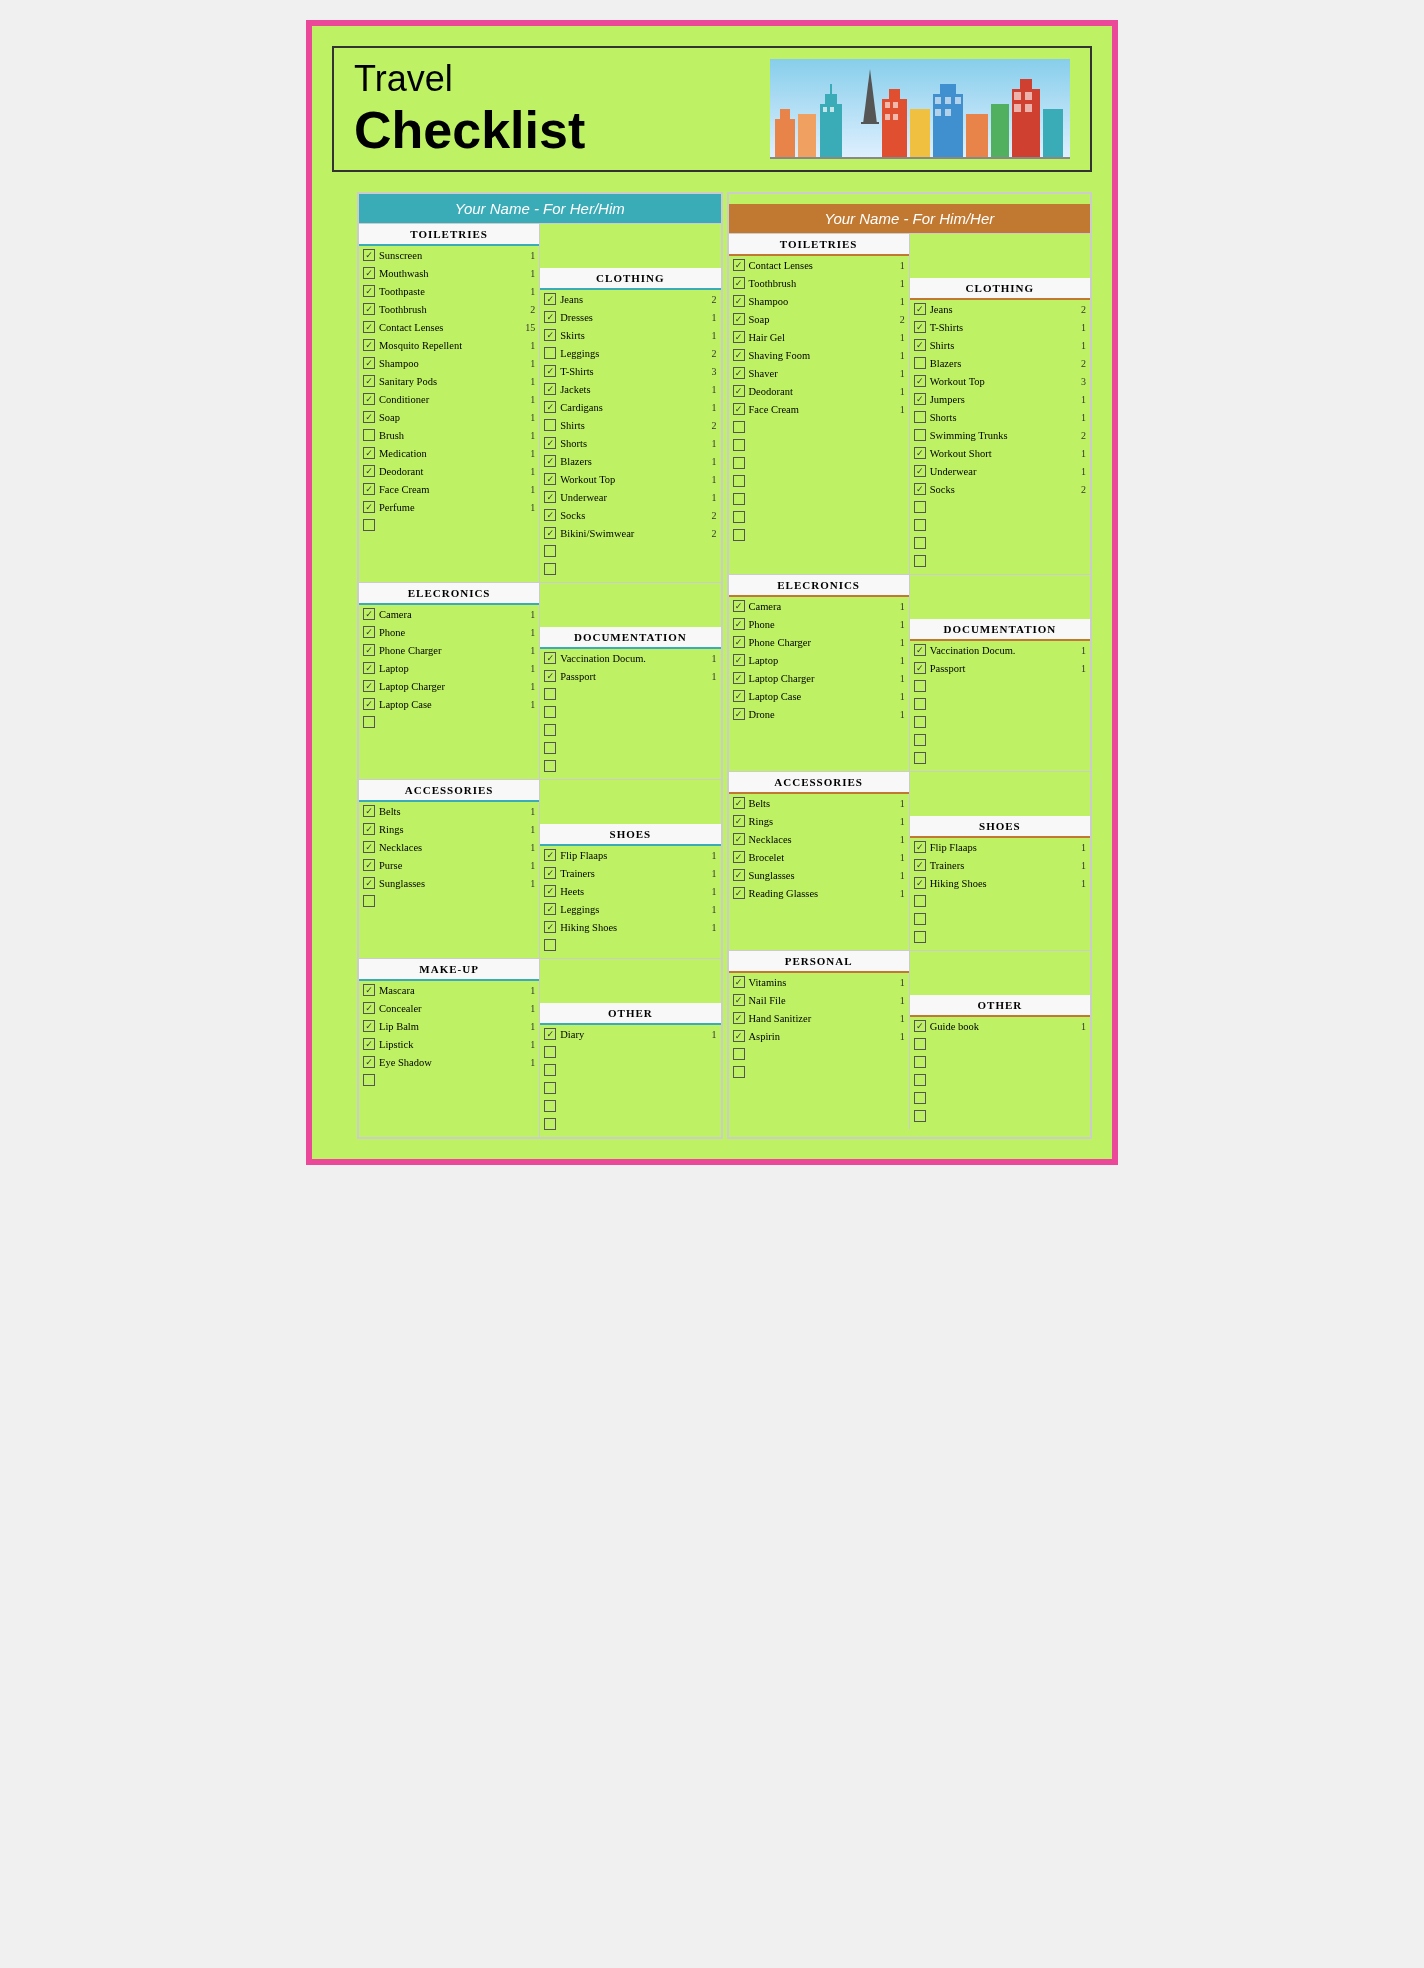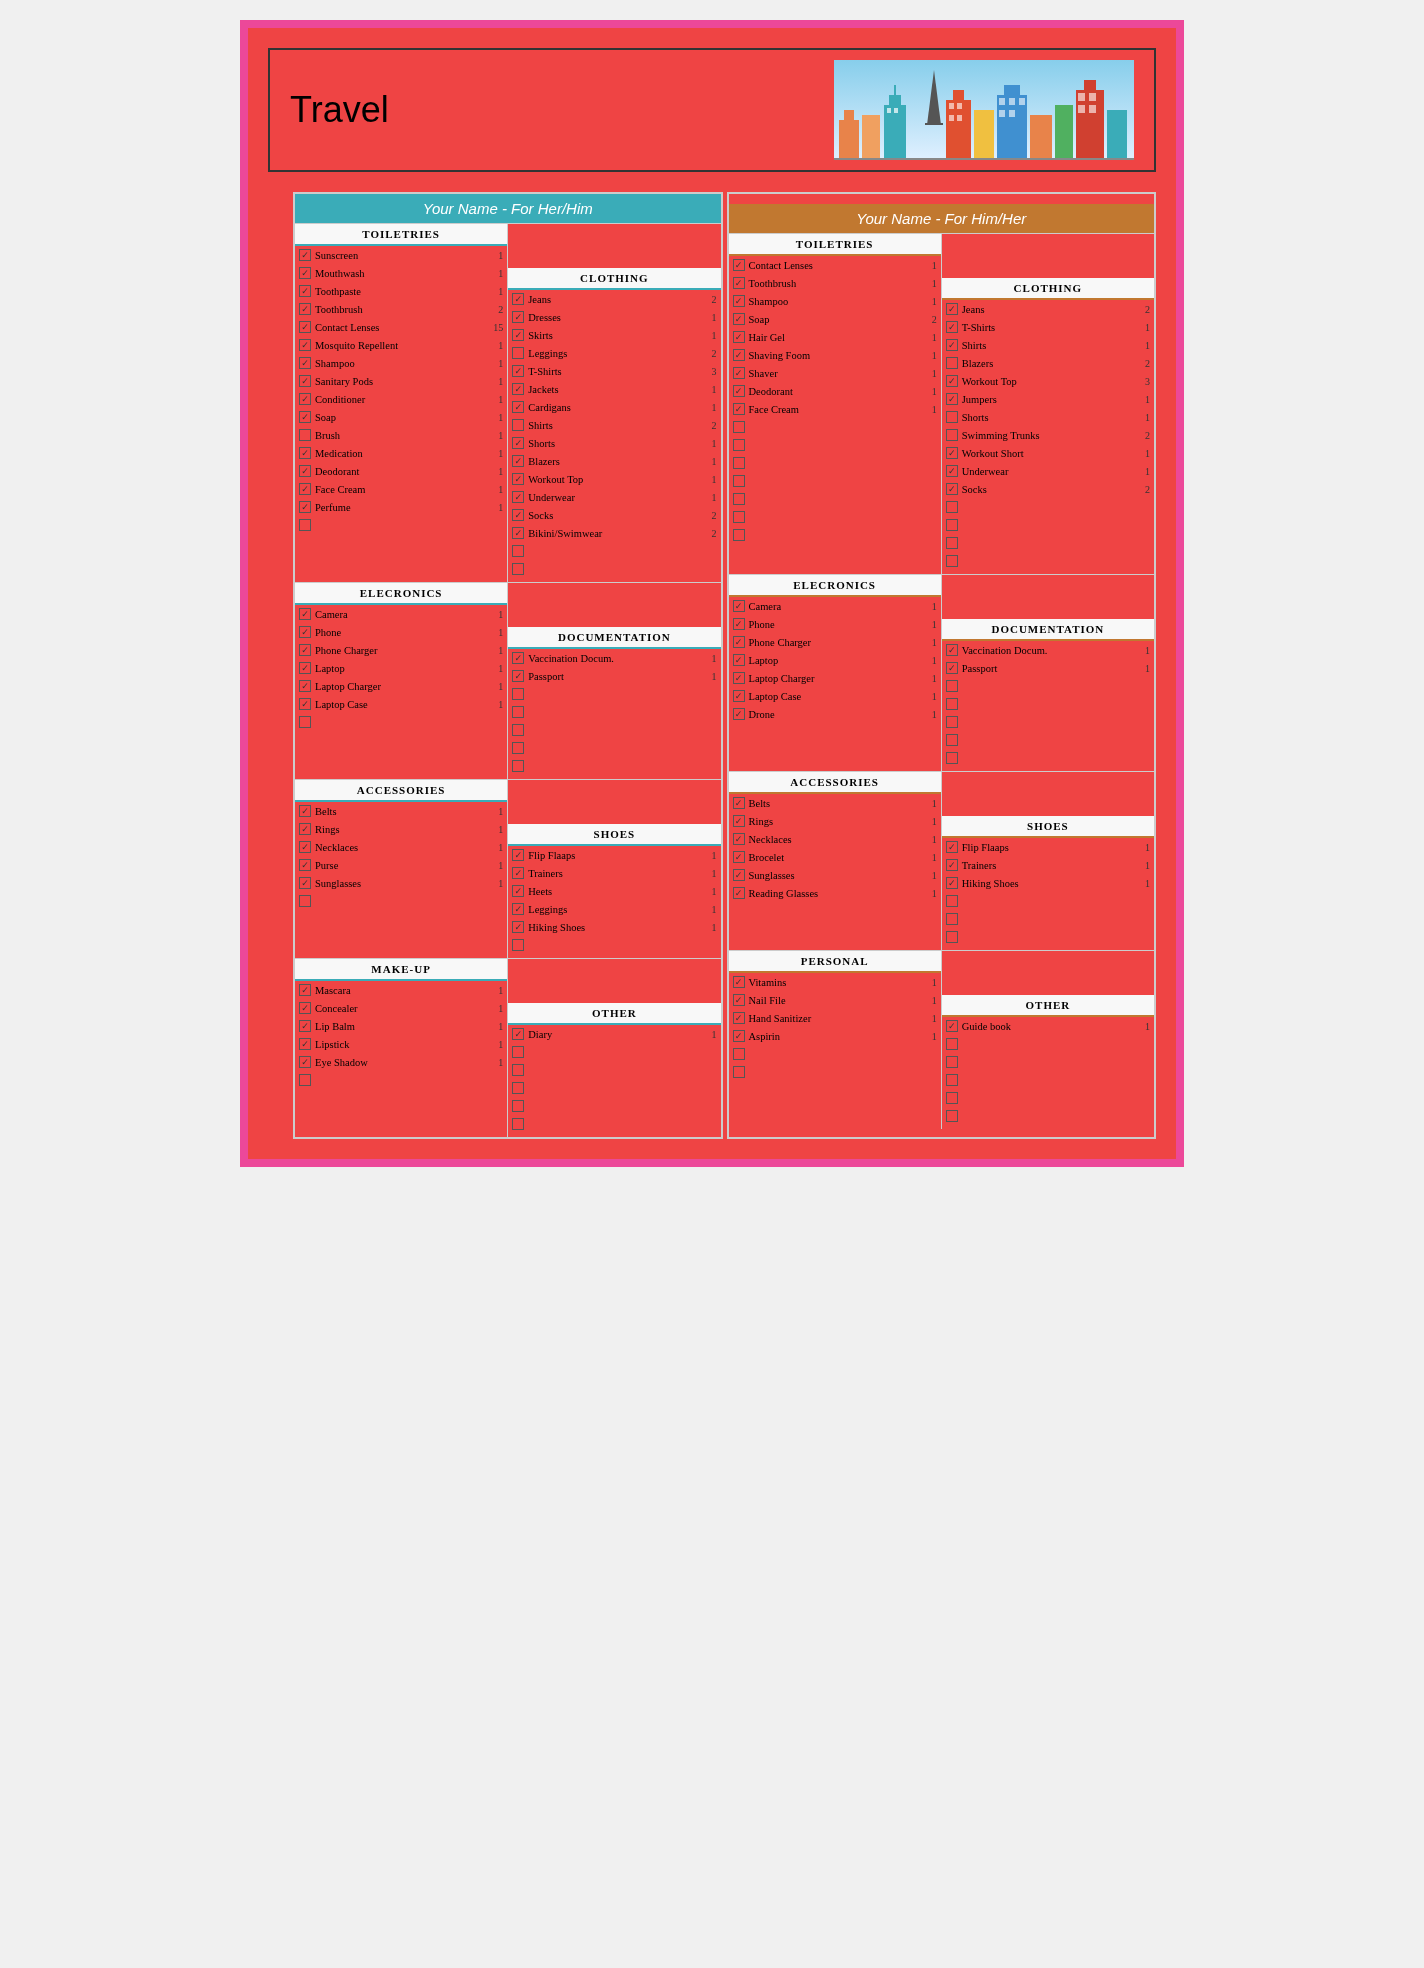--- a/index.html
+++ b/index.html
@@ -4,24 +4,24 @@
   <style>
     * { box-sizing: border-box; margin: 0; padding: 0; }
     body {
       background: #f0f0f0;
       font-family: Arial, sans-serif;
       display: flex;
       justify-content: center;
       padding: 20px;
     }
     .page {
-      background: #ef4444;
-      width: 944px;
+      background: #bef264;
+      width: 812px;
       padding: 20px;
-      border: 8px solid #ec4899;
+      border: 6px solid #ec4899;
     }
     .header {
       display: flex;
       align-items: center;
       justify-content: space-between;
       padding: 10px 20px;
       border: 2px solid #333;
       margin-bottom: 20px;
     }
     .header-title {
@@ -123,20 +123,21 @@
     }
   </style>
 </head>
 <body>
 
 <div class="page">
 
   <div class="header">
     <div class="header-title">
       <span class="travel">Travel</span>
+      <span class="checklist">Checklist</span>
     </div>
 
     <svg class="city-skyline" viewBox="0 0 300 100" xmlns="http://www.w3.org/2000/svg">
 
       <defs>
         <linearGradient id="sky" x1="0" y1="0" x2="0" y2="1">
           <stop offset="0%" stop-color="#87CEEB"></stop>
           <stop offset="100%" stop-color="#E0F0FF"></stop>
         </linearGradient>
       </defs>

